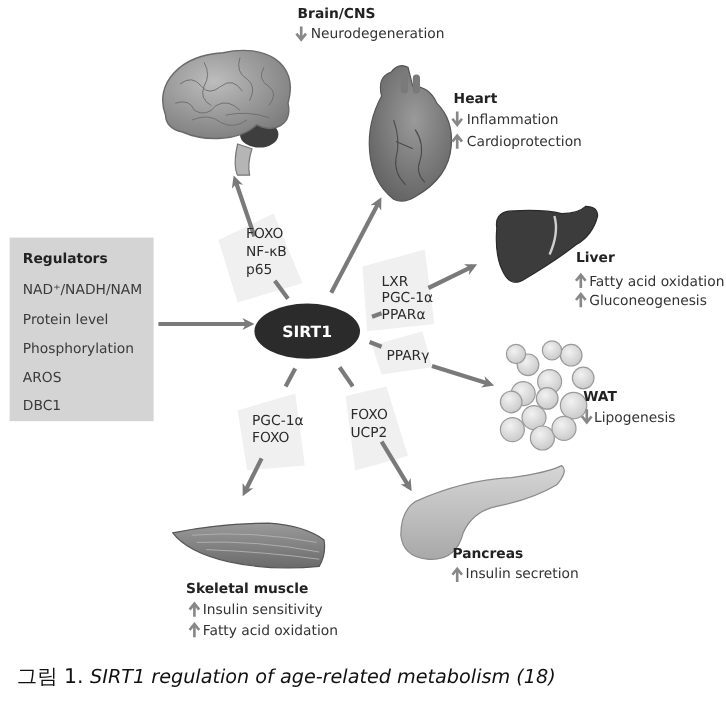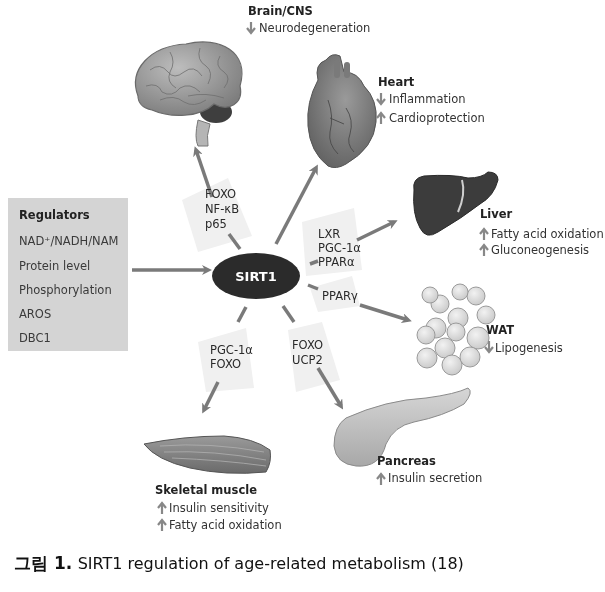--- a/index.html
+++ b/index.html
@@ -6,22 +6,22 @@
   body { width:605px; height:592px; position:relative; overflow:hidden;
          font-family:"DejaVu Sans", sans-serif; color:#222; }
   svg.diagram { position:absolute; left:0; top:0; }
   .lbl { font-family:"DejaVu Sans", sans-serif; font-size:11.5px; fill:#333; }
   .ttl { font-family:"DejaVu Sans", sans-serif; font-size:11.5px; font-weight:bold; fill:#222; }
   .fac { font-family:"DejaVu Sans", sans-serif; font-size:11.5px; fill:#2a2a2a; }
   .reg { font-family:"DejaVu Sans", sans-serif; font-size:11.5px; fill:#3a3a3a; }
   .regt { font-family:"DejaVu Sans", sans-serif; font-size:11.5px; font-weight:bold; fill:#222; }
   .caption { position:absolute; left:14px; top:552px; font-size:17px; color:#111;
              font-family:"DejaVu Sans", sans-serif; white-space:nowrap; }
-  .caption .num { font-weight:bold; }
-  .caption .txt { font-size:16px; }
+  .caption .num { font-weight:normal; }
+  .caption .txt { font-size:16px;font-style:italic; }
 </style>
 </head>
 <body>
 
 <svg class="diagram" width="605" height="545" viewBox="0 0 605 545">
   <defs>
     <marker id="ah" markerWidth="10" markerHeight="10" refX="6" refY="5" orient="auto" markerUnits="userSpaceOnUse">
       <path d="M0,0 L10,5 L0,10 L3,5 Z" fill="#7a7a7a"></path>
     </marker>
     <radialGradient id="brainG" cx="40%" cy="35%" r="70%">

